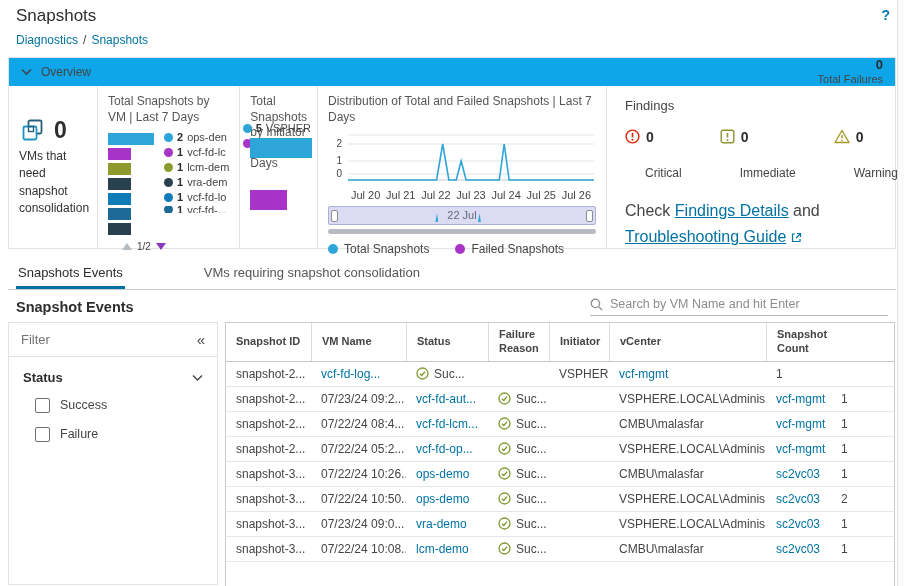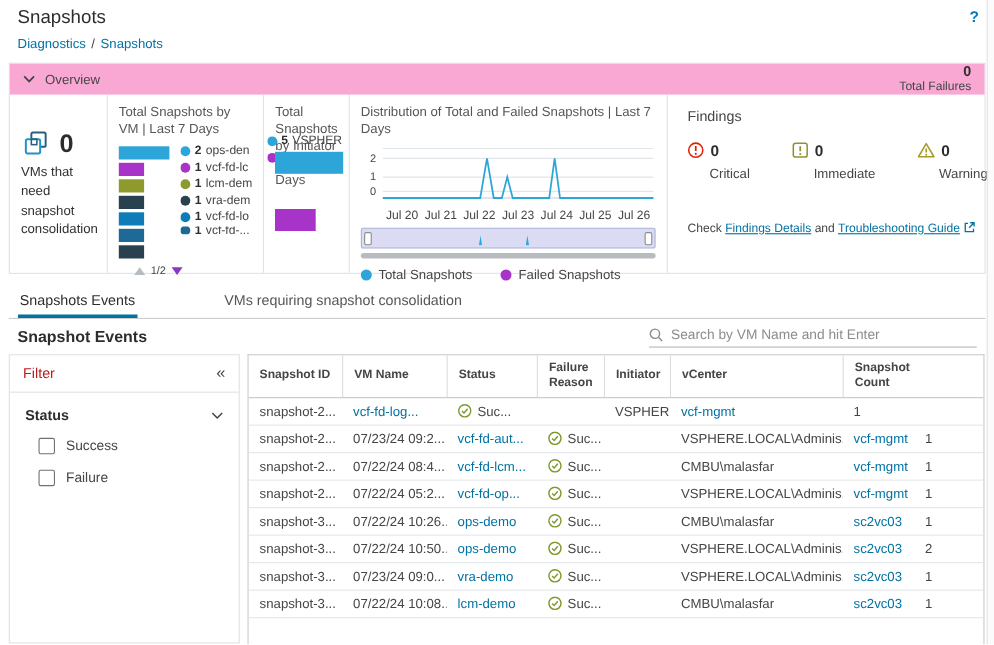--- a/index.html
+++ b/index.html
@@ -8,21 +8,21 @@
 
   
   .page-title { position:absolute; left:16px; top:6px; font-size:17px; font-weight:400; color:#2d2d2d; }
   .help-link { position:absolute; right:14px; top:7px; color:#0079b8; font-size:14px; font-weight:700; cursor:pointer; }
   .breadcrumb { position:absolute; left:16px; top:33px; font-size:12px; color:#565656; }
   .breadcrumb a { color:#0072a3; text-decoration:none; cursor:pointer; }
   .crumb-sep { margin:0 5px; color:#454545; }
 
   
   .overview { position:absolute; left:8px; top:57px; width:888px; height:192px; border:1px solid #dfe3e6; background:#fff; }
-  .ov-header { height:28px; background:#f9a8d4; display:flex; align-items:center; justify-content:space-between; padding:0 12px; cursor:pointer; }
+  .ov-header { height:28px; background:#0ea5e9; display:flex; align-items:center; justify-content:space-between; padding:0 12px; cursor:pointer; }
   .ov-header-left { display:flex; align-items:center; gap:9px; font-size:12px; color:#454545; }
   .ov-failures { text-align:right; line-height:1.15; }
   .ov-failures .val { font-size:13px; font-weight:700; color:#2d2d2d; }
   .ov-failures .lbl { font-size:11px; color:#454545; }
   .ov-body { display:flex; height:162px; }
   .ov-col { padding:8px 10px; }
   .ov-col + .ov-col { border-left:1px solid #dfe3e6; }
   .col-title { font-size:12px; color:#565656; line-height:1.3; margin-bottom:6px; }
 
   
@@ -65,40 +65,40 @@
   .dist-legend { display:flex; gap:26px; margin-top:8px; font-size:12px; color:#454545; }
   .dist-legend .li { display:flex; align-items:center; gap:6px; }
   .dist-legend .dot { width:10px; height:10px; border-radius:50%; }
 
   
   .c5 { flex:1; padding:12px 18px; }
   .findings-title { font-size:13px; color:#454545; }
   .findings-row { display:flex; gap:38px; margin-top:16px; }
   .finding .top { display:flex; align-items:flex-start; gap:6px; }
   .finding .cnt { font-size:14px; font-weight:700; color:#2d2d2d; }
-  .finding .flabel { font-size:12px; color:#454545; margin:6px 0 0 20px; }
-  .findings-note { margin-top:34px; font-size:11px; color:#454545; line-height:1.65; }
+  .finding .flabel { font-size:12px; color:#454545; margin:21px 0 0 20px; }
+  .findings-note { margin-top:18px; font-size:16px; color:#454545; line-height:1.65; }
   .findings-note a { color:#0072a3; text-decoration:underline; cursor:pointer; }
 
   
   .tabs { position:absolute; left:8px; top:260px; width:888px; border-bottom:1px solid #ccc; display:flex;gap:35px; }
   .tab { font-size:13px; color:#565656; padding:5px 2px 9px; margin-right:42px; margin-left:8px; cursor:pointer; }
   .tab.active { color:#2d2d2d; box-shadow:inset 0 -3px 0 #0072a3; }
   .tab + .tab { margin-left:0; }
 
   
   .section-title { position:absolute; left:16px; top:299px; font-size:14.5px; font-weight:700; color:#2d2d2d; }
   .search-box { position:absolute; right:16px; top:297px; width:298px; display:flex; align-items:flex-end; gap:7px; border-bottom:1px solid #b8b8b8; padding-bottom:4px; }
   .search-box input { border:none; outline:none; flex:1; font-size:12.5px; font-family:"Liberation Sans", sans-serif; color:#454545; background:transparent; }
   .search-box input::placeholder { color:#8c8c8c; }
 
   
   .filter { position:absolute; left:8px; top:322px; width:210px; height:263px; border:1px solid #dfe3e6; background:#fff; }
   .filter-head { display:flex; justify-content:space-between; align-items:center; padding:9px 12px; border-bottom:1px solid #dfe3e6; }
-  .filter-head .t { font-size:13px; color:#b91c1c; }
+  .filter-head .t { font-size:13px; color:#737373; }
   .collapse-ic { font-size:15px; color:#454545; cursor:pointer; line-height:1; }
   .status-head { display:flex; justify-content:space-between; align-items:center; padding:13px 14px 6px 14px; cursor:pointer; }
   .status-head .t { font-size:13px; font-weight:700; color:#2d2d2d; }
   .opt { display:flex; gap:10px; padding:7px 0 7px 26px; }
   .cbx { width:15px; height:15px; border:1px solid #717171; border-radius:2px; background:#fff; cursor:pointer; flex:none; }
   .opt .ol { font-size:12.5px; color:#454545; }
 
   
   .grid { position:absolute; left:225px; top:322px; width:670px; height:264px; border:1px solid #ccc; border-bottom:none; background:#fff; }
   .trow { display:grid; grid-template-columns:85px 95px 82px 61px 60px 157px 65px 1fr; }
@@ -240,20 +240,21 @@
             <span>Jul 21</span>
             <span>Jul 22</span>
             <span>Jul 23</span>
             <span>Jul 24</span>
             <span>Jul 25</span>
             <span>Jul 26</span>
           </div>
         <div class="brush">
           <span class="brush-mark" style="left:40%"></span>
           <span class="brush-mark" style="left:56%"></span>
+          <div class="brush-label">22 Jul</div>
           <div class="brush-handle" style="left:2px"></div>
           <div class="brush-handle" style="right:2px"></div>
         </div>
         <div class="hscroll"></div>
         <div class="dist-legend" id="dist-legend">
             <span class="li">
               <span class="dot" style="background: rgb(46, 165, 217);"></span>
               <span>Total Snapshots</span>
             </span>
             <span class="li">

